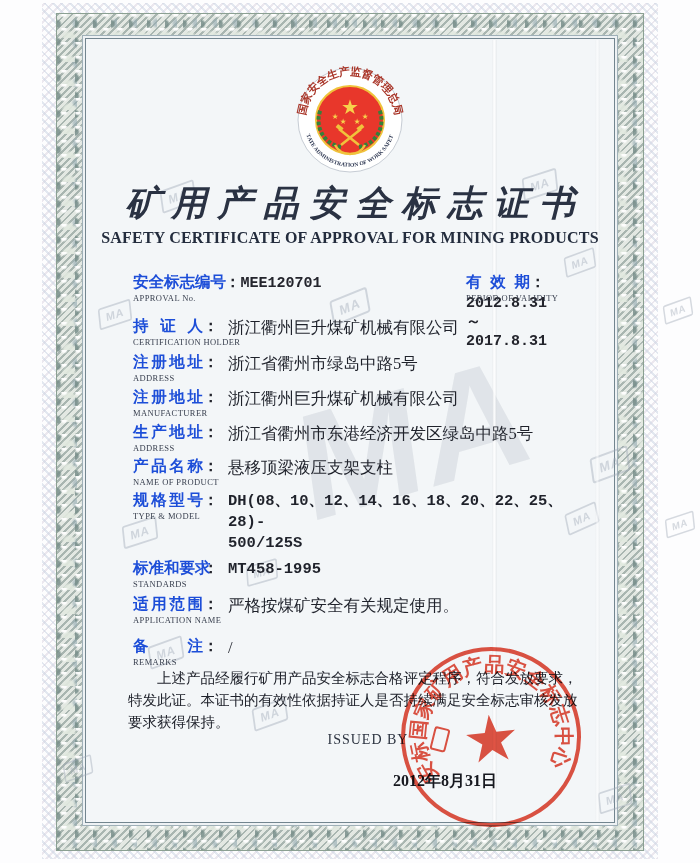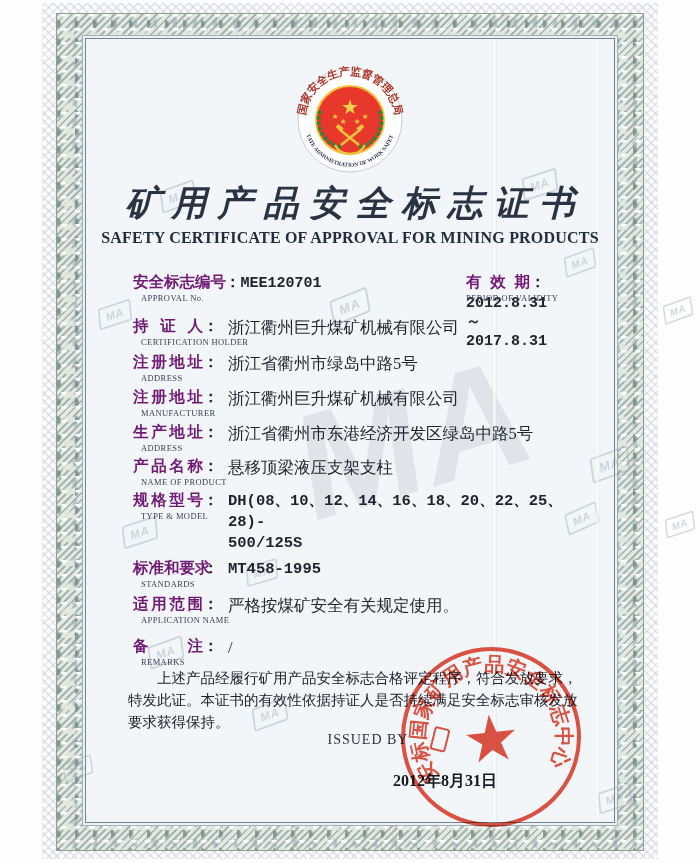--- a/index.html
+++ b/index.html
@@ -58,26 +58,26 @@
     font-style:italic;
   }
   .title-en{
     position:absolute;top:229px;left:0;width:700px;text-align:center;
     font-size:16px;font-weight:bold;color:#232c3d;letter-spacing:.2px;
   }
   
   .field{position:absolute;left:133px;height:34px;font-size:15.5px;}
   .f-label{
     display:inline-block;width:70px;font-weight:bold;white-space:nowrap;
-    text-align:justify;text-align-last:justify;color:#701a75;vertical-align:top;
+    text-align:justify;text-align-last:justify;color:#1d4ed8;vertical-align:top;
   }
   .f-label.wide{width:92px;text-align-last:left;}
   .f-colon{font-weight:bold;}
   .f-en{
-    position:absolute;left:8px;top:21px;font-size:8.5px;letter-spacing:.4px;color:#3a4150;
+    position:absolute;left:0;top:21px;font-size:8.5px;letter-spacing:.4px;color:#3a4150;
     white-space:nowrap;font-family:"Liberation Serif",serif;
   }
   .f-value{
     position:absolute;left:95px;top:1px;width:345px;font-size:16.5px;color:#1f222b;
     white-space:pre-line;line-height:1.35;font-weight:500;
   }
   .mono{font-family:"Liberation Mono",monospace;font-size:15px;font-weight:bold;}
   .validity-group{position:absolute;left:333px;top:0;}
   .validity-group .f-en{left:0;top:21px;}
   .v-value{margin-left:0;}

